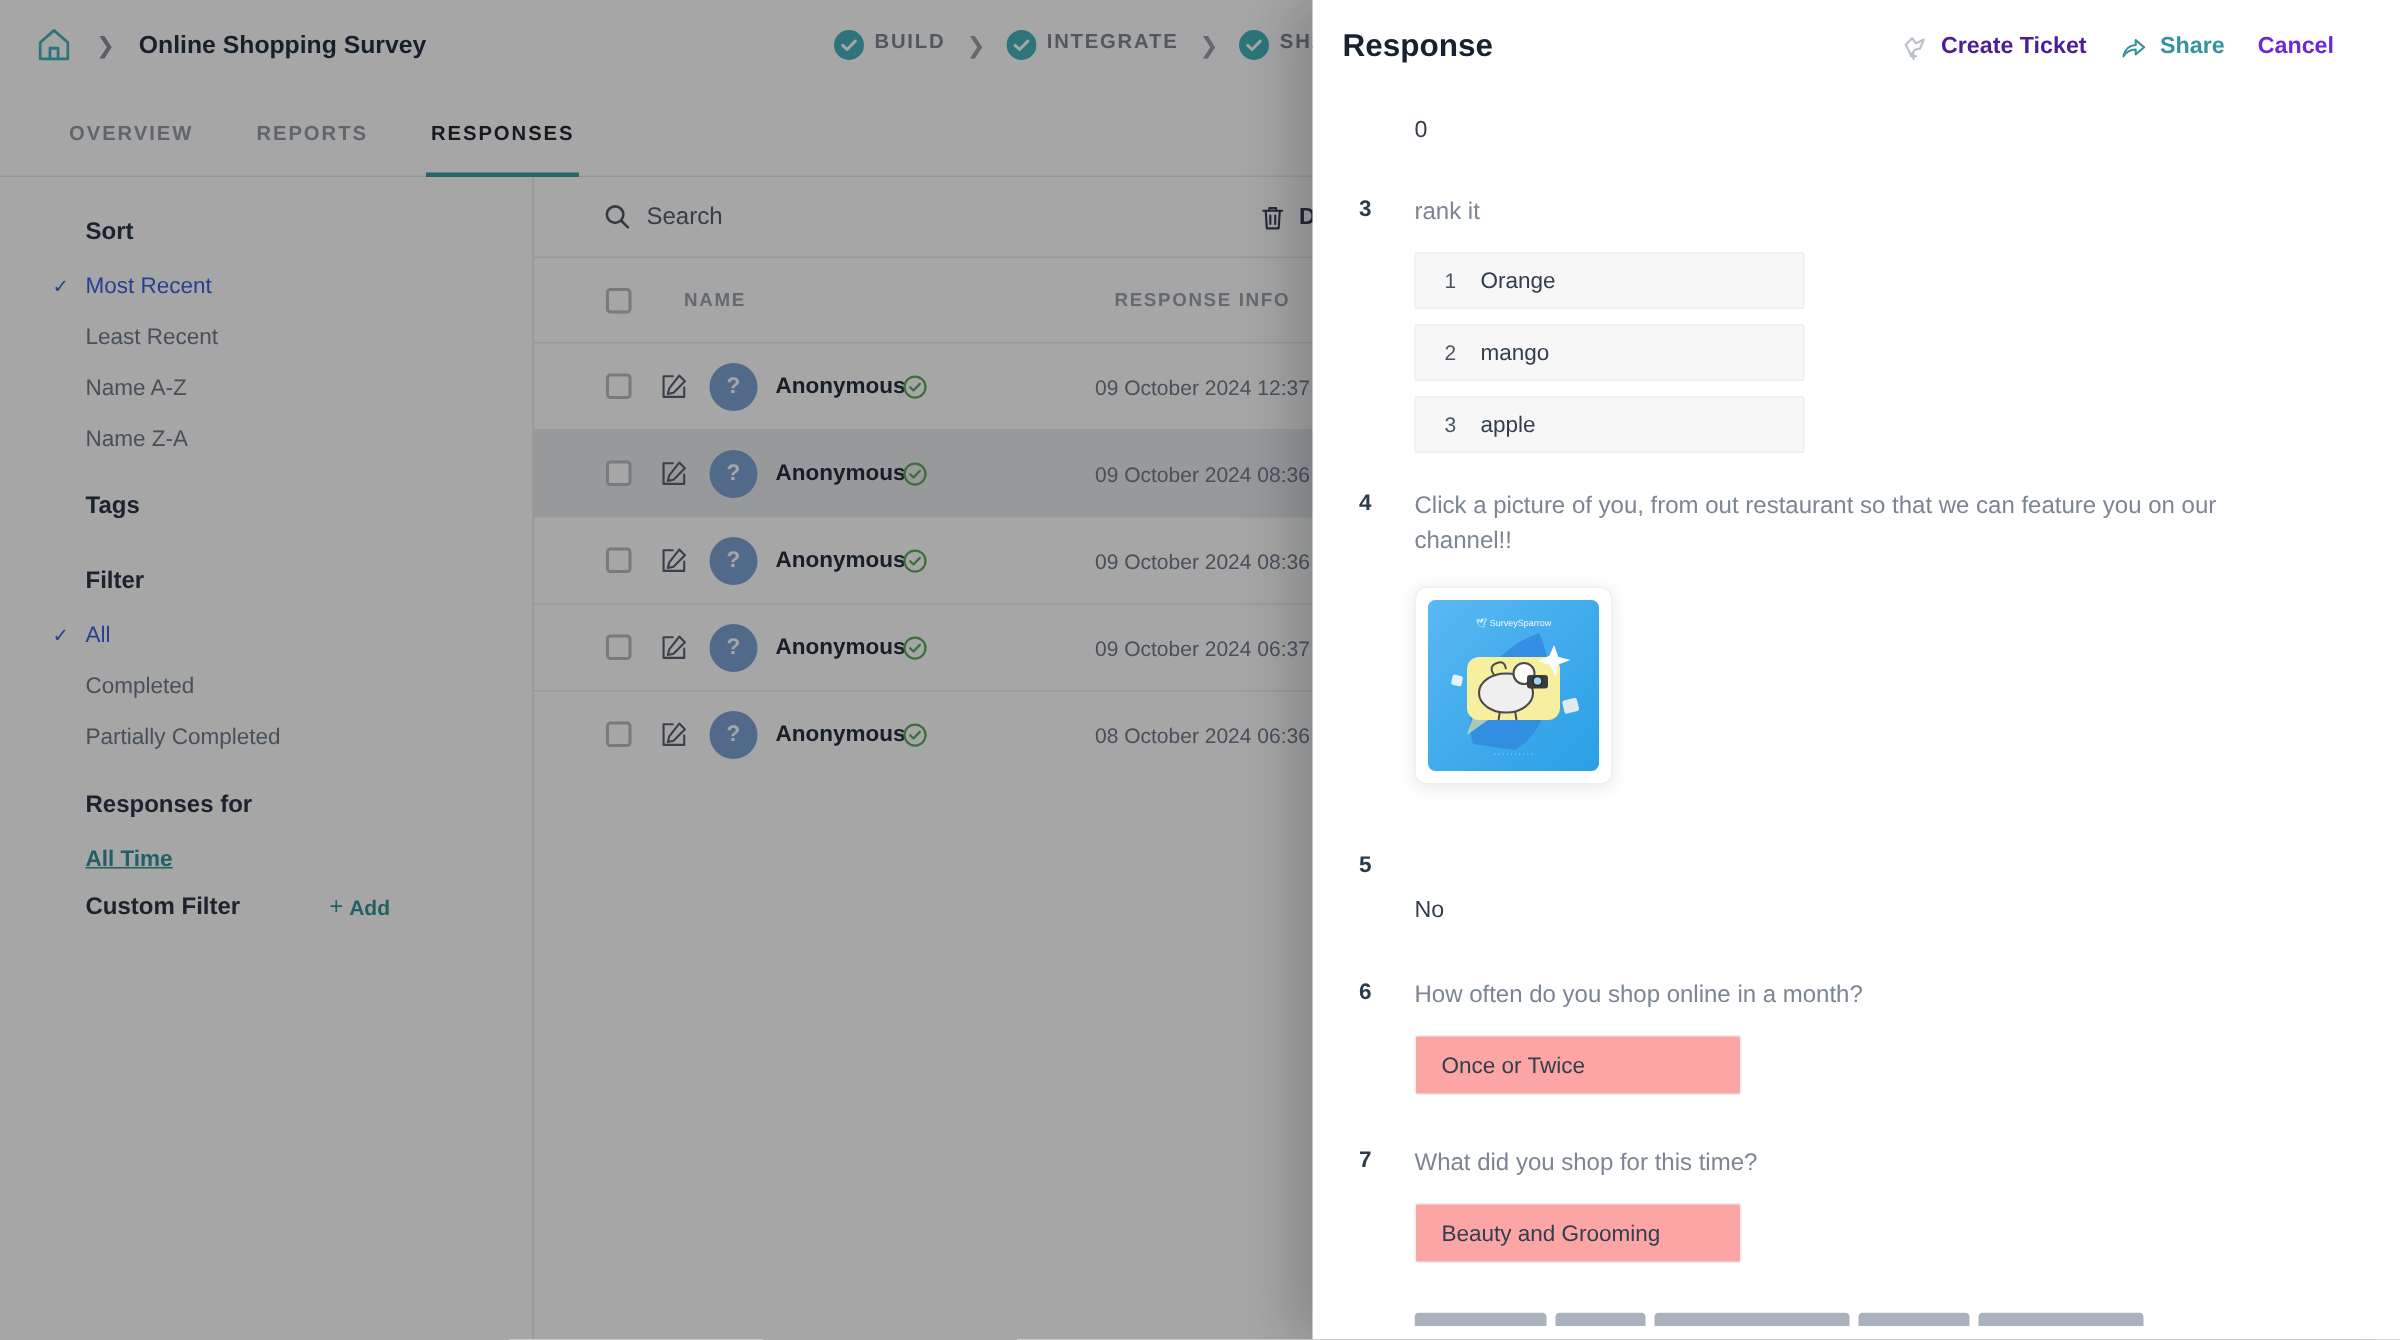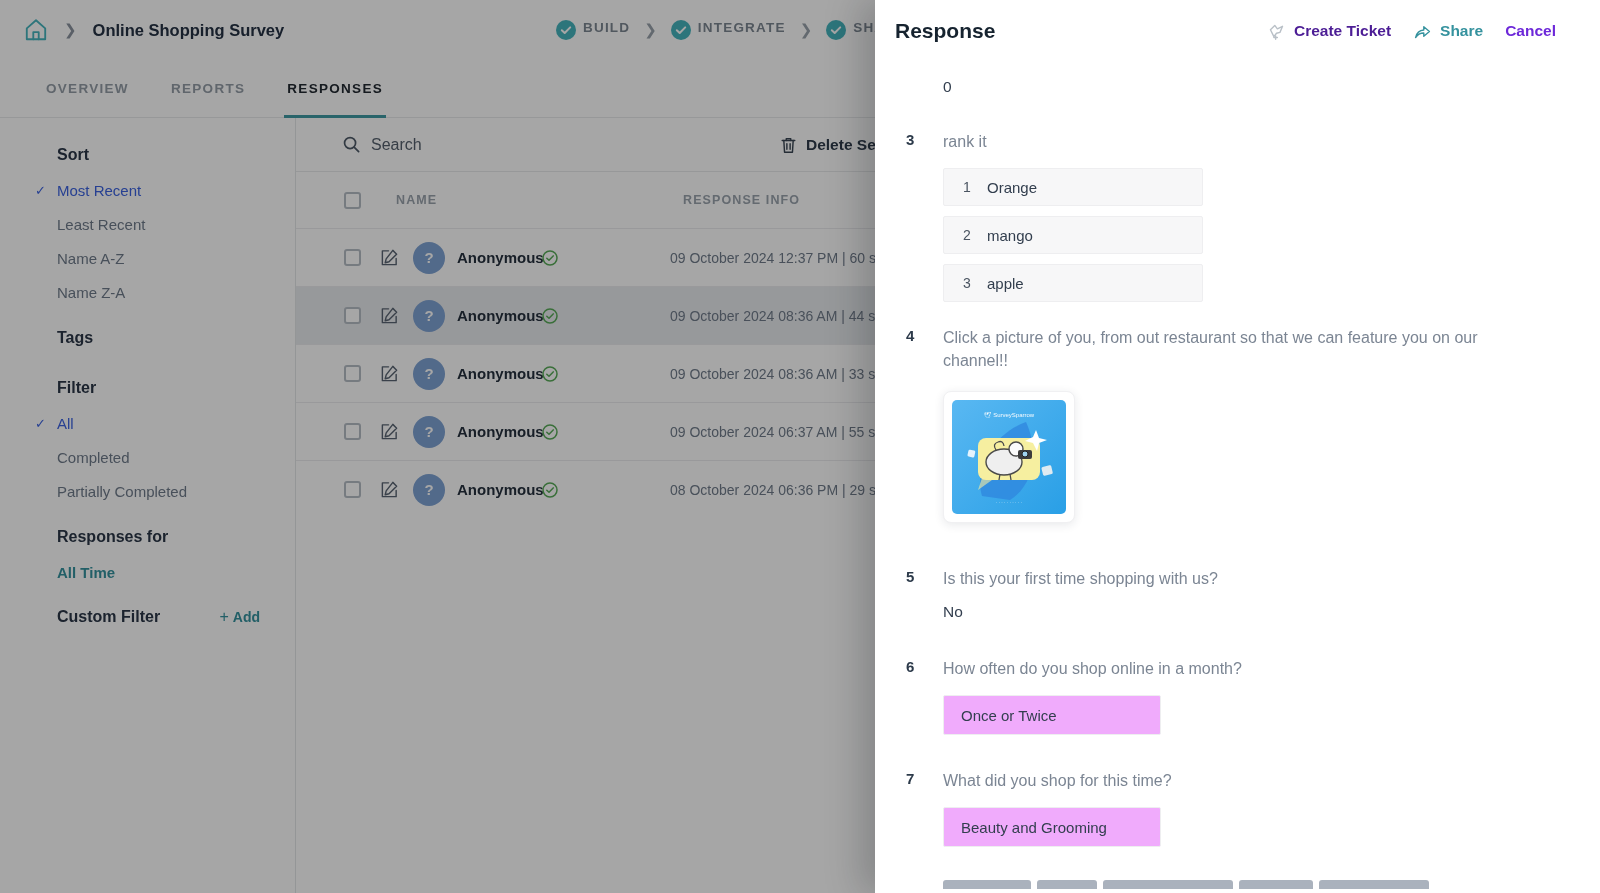--- a/index.html
+++ b/index.html
@@ -17,29 +17,29 @@
   .steps { position:absolute; left:556px; top:0; height:60px; display:flex; align-items:center; }
   .step { display:flex; align-items:flex-start; gap:7px; cursor:pointer; }
   .step-label { font-size:13.5px; font-weight:700; letter-spacing:1.2px; color:#7d8792; }
   .step-sep { color:#98a1ab; font-size:15px; margin:0 14px; }
   .tabbar { height:58px; border-bottom:1px solid #e8eaec; display:flex; align-items:center; padding-left:46px; gap:42px; background:#fff; }
   .tab { font-size:13.5px; font-weight:700; letter-spacing:1.3px; color:#949da7; cursor:pointer; position:relative; height:100%; display:flex; align-items:center; }
   .tab.active { color:#232a32; }
   .tab.active::after { content:""; position:absolute; left:-3px; right:-3px; bottom:-1px; height:3px; background:#3f9aa4; }
   .body-row { display:flex; height:775px; }
   
-  .sidebar { width:296px; border-right:1px solid #e4e6e8; padding:28px 20px 12px 57px; flex:none; }
+  .sidebar { width:356px; border-right:1px solid #e4e6e8; padding:28px 20px 12px 57px; flex:none; }
   .side-h { font-size:16px; font-weight:700; color:#2b3748; margin-bottom:18px; }
   .side-opt { font-size:15px; color:#6f7b8b; margin-bottom:17px; cursor:pointer; position:relative; }
   .side-opt .tick { position:absolute; left:-22px; top:1px; font-size:13px; }
   .side-opt.sel { color:#3c63e0; }
   .sort-grp, .filter-grp { margin-bottom:28px; }
   .tags-grp { margin-bottom:32px; }
-  .resp-for { margin-bottom:26px; }
-  .alltime { font-size:15px; font-weight:700; color:#35929e; cursor:pointer; display:inline-block; }
+  .resp-for { margin-bottom:14px; }
+  .alltime { font-size:15px; font-weight:700; color:#35929e; text-decoration:underline; cursor:pointer; display:inline-block; }
   .custom-f { display:flex; align-items:center; justify-content:space-between; width:203px; }
   .addbtn { font-size:14px; font-weight:700; color:#35929e; cursor:pointer; display:flex; align-items:center; gap:4px; }
   .addbtn .plus { font-size:16px; font-weight:400; }
   
   .main { flex:1; position:relative; }
   .search-row { height:54px; border-bottom:1px solid #e8eaec; display:flex; align-items:center; padding-left:46px; position:relative; }
   .search-input { border:none; outline:none; font-size:16px; color:#3c4856; margin-left:10px; width:300px; font-family:"Liberation Sans", sans-serif; background:transparent; }
   .search-input::placeholder { color:#55606d; opacity:1; }
   .delete-grp { position:absolute; left:484px; top:0; height:54px; display:flex; align-items:center; gap:9px; cursor:pointer; }
   .delete-label { font-size:15.5px; font-weight:700; color:#2e3b4a; white-space:nowrap; }
@@ -72,21 +72,21 @@
   .act-cancel .act-label { color:#6d28d9; }
   .panel-body { padding:16px 40px 0 31px; height:831px; overflow:hidden; }
   .qrow { display:flex; }
   .qnum { width:37px; flex:none; font-size:15px; font-weight:700; color:#2c3a4a; padding-top:1px; }
   .qtext { font-size:16px; color:#7b8593; max-width:545px; line-height:23px; }
   .indent { margin-left:37px; }
   .answer-plain { font-size:15.5px; color:#333f4f; }
   .rank-box { width:260px; height:38px; background:#f7f7f8; border:1px solid #eeeef0; border-radius:2px; display:flex; align-items:center; padding-left:19px; margin-bottom:10px; }
   .rank-no { width:24px; font-size:14px; color:#4a5461; }
   .rank-label { font-size:15px; color:#323e4e; }
-  .choice-box { width:218px; height:40px; background:#f0abfc; border:1px solid #eeeef0; border-radius:2px; display:flex; align-items:center; padding-left:17px; }
+  .choice-box { width:218px; height:40px; background:#fca5a5; border:1px solid #eeeef0; border-radius:2px; display:flex; align-items:center; padding-left:17px; }
   .choice-label { font-size:15px; color:#323e4e; }
   .img-card { width:132px; height:132px; background:#fff; border:1px solid #f0f0f2; border-radius:8px; box-shadow:0 2px 10px rgba(30,40,60,.10); display:flex; align-items:center; justify-content:center; cursor:pointer; }
   .clip-next { height:9px; overflow:hidden; }
   .clip-next .bars { display:flex; gap:6px; }
   .clip-next .b { height:14px; background:#aab2bd; border-radius:3px; }
   svg { display:block; }
 </style>
 </head>
 <body>
 
@@ -381,21 +381,20 @@
           <polygon points="84,30 87,38 95,40 87,43 85,51 81,43 73,41 81,37" fill="#ffffff"></polygon>
           <rect x="16" y="50" width="7" height="7" rx="1.5" fill="#ffffff" opacity="0.85" transform="rotate(12 19 53)"></rect>
           <rect x="90" y="66" width="10" height="9" rx="1.5" fill="#f2f2f2" opacity="0.9" transform="rotate(-14 95 70)"></rect>
           <text x="57" y="104" font-size="4.5" fill="#ffffff" text-anchor="middle" opacity="0.8" font-family="Liberation Sans, sans-serif">· · · · · · · · · ·</text>
         </svg>
       </div>
     </div>
 
     <div class="qrow" style="margin-top:44px">
       <span class="qnum">5</span>
-      <span class="qtext">Is this your first time shopping with us?</span>
     </div>
     <div class="indent answer-plain" style="margin-top:13px">No</div>
 
     <div class="qrow" style="margin-top:36px">
       <span class="qnum">6</span>
       <span class="qtext">How often do you shop online in a month?</span>
     </div>
     <div class="indent" style="margin-top:15px">
       <div class="choice-box">
         <span class="choice-label">Once or Twice</span>

